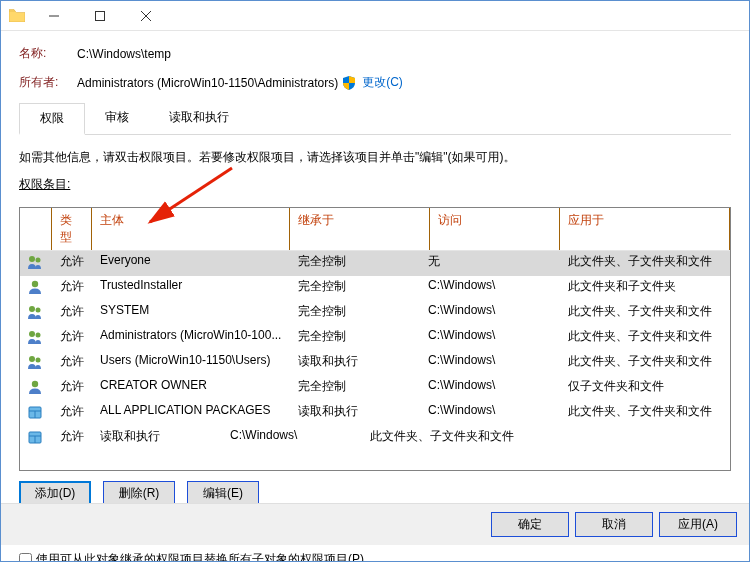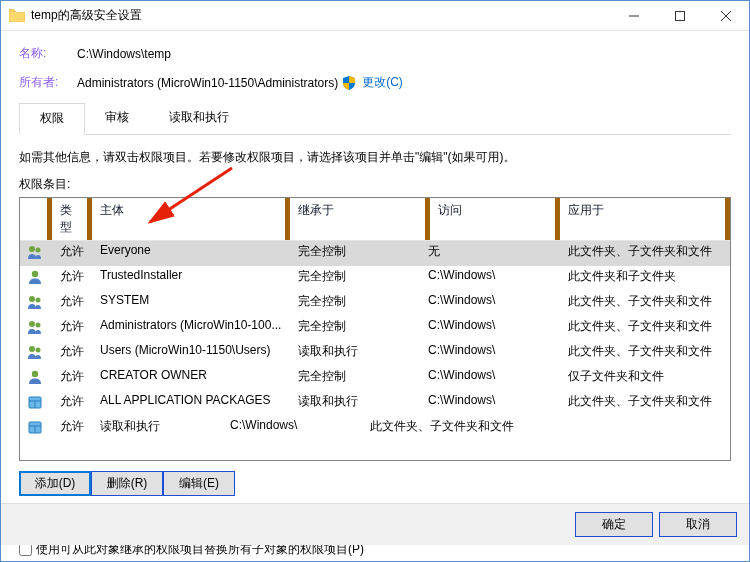--- a/index.html
+++ b/index.html
@@ -3,60 +3,59 @@
 <meta charset="utf-8">
 <style>
 * { margin: 0; padding: 0; box-sizing: border-box; font-family: "Microsoft YaHei", "Segoe UI", Tahoma, sans-serif; font-size: 12px; }
 body { background: #fff; width: 750px; height: 562px; position: relative; border: 1px solid #5a8fcf; }
 .titlebar { height: 30px; background: #fff; display: flex; align-items: center; padding: 0 0 0 8px; border-bottom: 1px solid #e5e5e5; }
 .titlebar .folder-icon { width: 16px; height: 13px; margin-right: 6px; }
 .titlebar .title { flex: 1; color: #000; }
 .titlebar .win-btn { width: 46px; height: 30px; display: flex; align-items: center; justify-content: center; color: #333; }
 .content { padding: 14px 18px 8px 18px; position: relative; }
 .info-row { display: flex; align-items: center; margin-bottom: 12px; }
-.info-label { width: 58px; color: #8b5cf6; }
+.info-label { width: 58px; color: #7f1d1d; }
 .info-value { color: #000; }
 .link { color: #0066cc; cursor: pointer; margin-left: 6px; }
 .shield { width: 14px; height: 14px; margin-left: 4px; vertical-align: -3px; }
 .tabs { display: flex; border-bottom: 1px solid #d9d9d9; margin-top: 10px; }
 .tab { padding: 6px 20px; cursor: pointer; color: #000; position: relative; }
 .tab.active { border: 1px solid #d9d9d9; border-bottom: 2px solid #fff; margin-bottom: -1px; background: #fff; }
 .instruction { margin: 14px 0 10px 0; color: #000; }
-.section-label { margin-bottom: 4px; color: #000; }
+.section-label { margin-bottom: 14px; color: #000; text-decoration: underline; }
 .perm-table { border: 1px solid #828282; height: 264px; overflow: auto; }
 .perm-header { display: flex; background: #fff; border-bottom: 1px solid #e5e5e5; }
-.perm-header .col { padding: 4px 8px; color: #0f172a; border-right: 5px solid #a16207; font-family: Liberation Serif, serif; }
+.perm-header .col { padding: 4px 8px; color: #c2410c; border-right: 1px solid #a16207; font-family: Liberation Serif, serif; }
 .perm-body .row { display: flex; align-items: flex-start; padding: 1px 0; }
 .perm-body .row.selected { background: #d9d9d9; }
 .cell { padding: 1px 8px; white-space: nowrap; overflow: hidden; text-overflow: ellipsis; }
 .c-icon { width: 32px; padding-left: 6px; }
 .c-type { width: 40px; }
 .c-principal { width: 198px; }
 .c-access { width: 130px; }
 .c-inherit { width: 140px; }
 .c-apply { flex: 1; }
 .row-icon { width: 18px; height: 18px; }
-.buttons-row { margin-top: 10px; display: flex; gap: 0; }
+.buttons-row { margin-top: 10px; display: flex; gap: 12px; }
 .btn { padding: 3px 4px; border: 1px solid #1d4ed8; background: #e1e1e1; cursor: pointer; min-width: 72px; text-align: center; }
 .btn.highlight { border: 2px solid #0078d7; padding: 2px 11px; }
 .inherit-row { margin-top: 10px; }
 .checkbox-row { margin-top: 10px; display: flex; align-items: center; gap: 4px; }
 .bottom-bar { position: absolute; bottom: 16px; left: 0; right: 0; height: 42px; background: #f0f0f0; border-top: 1px solid #dfdfdf; display: flex; justify-content: flex-end; align-items: center; padding: 0 12px; gap: 6px; }
 .bottom-bar .btn { min-width: 78px; }
 .arrow-annotation { position: absolute; top: 134px; left: 146px; pointer-events: none; z-index: 10; }
 input[type=checkbox]{ width:13px; height:13px; }
 </style>
 </head>
 <body>
 
 <div class="titlebar">
   <svg class="folder-icon" viewBox="0 0 16 13">
       <path fill="#ffd86b" stroke="#d9a838" stroke-width="0.5" d="M0 2 L6 2 L7.5 3.5 L16 3.5 L16 13 L0 13 Z M0 2 L0 0.5 L5 0.5 L6 2"></path>
     </svg>
-  <span class="title">temp的高级安全设置</span>
   <div class="win-btn">
       <svg width="10" height="10" viewBox="0 0 10 10">
         <line x1="0" y1="5" x2="10" y2="5" stroke="#333" stroke-width="1"></line>
       </svg>
     </div>
   <div class="win-btn">
       <svg width="10" height="10" viewBox="0 0 10 10">
         <rect x="0.5" y="0.5" width="9" height="9" fill="none" stroke="#333" stroke-width="1"></rect>
       </svg>
     </div>
@@ -224,13 +223,14 @@
 
   <div class="checkbox-row">
     <input type="checkbox" style="">
     <span>使用可从此对象继承的权限项目替换所有子对象的权限项目(P)</span>
   </div>
 </div>
 
 <div class="bottom-bar">
   <div class="btn">确定</div>
   <div class="btn">取消</div>
+  <div class="btn">应用(A)</div>
 </div>
 
 </body></html>

